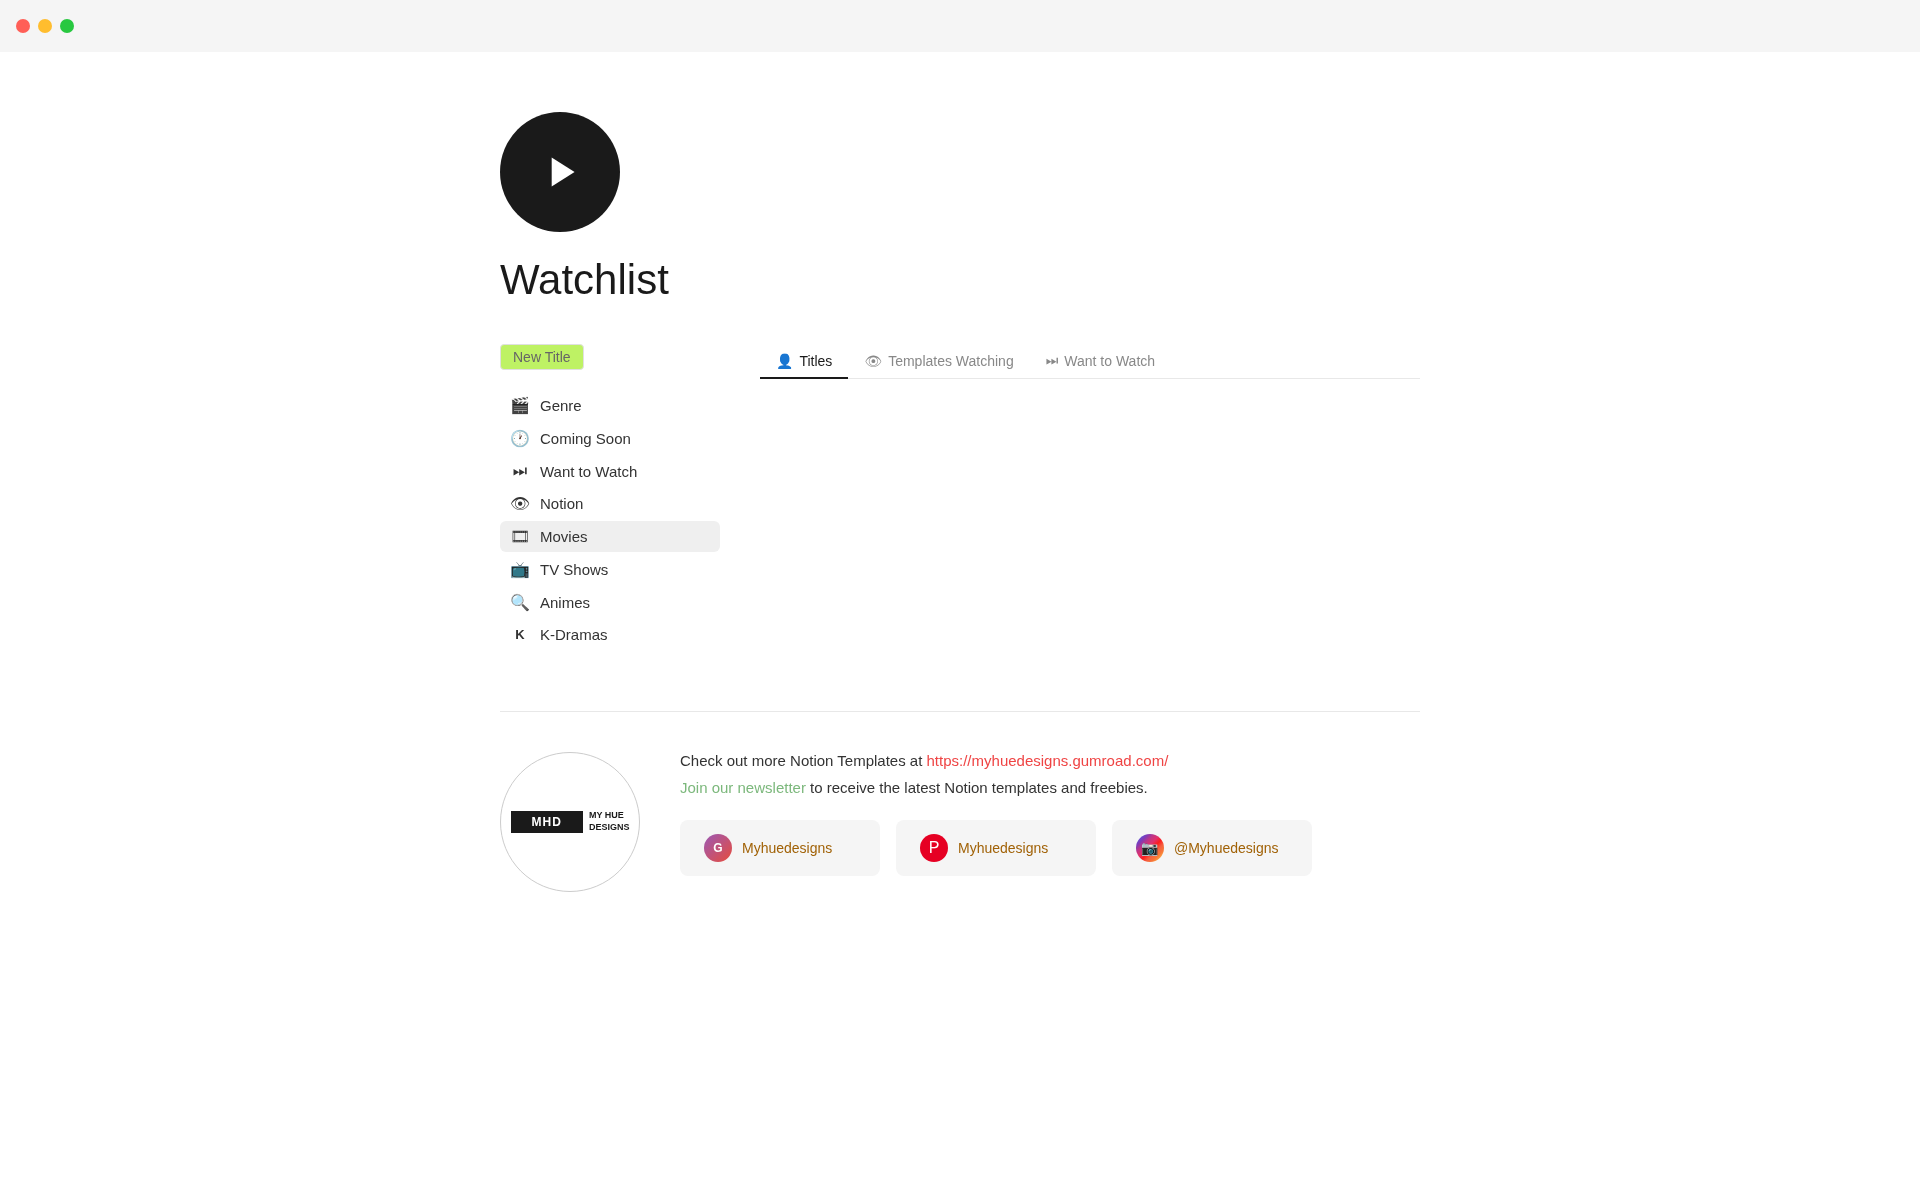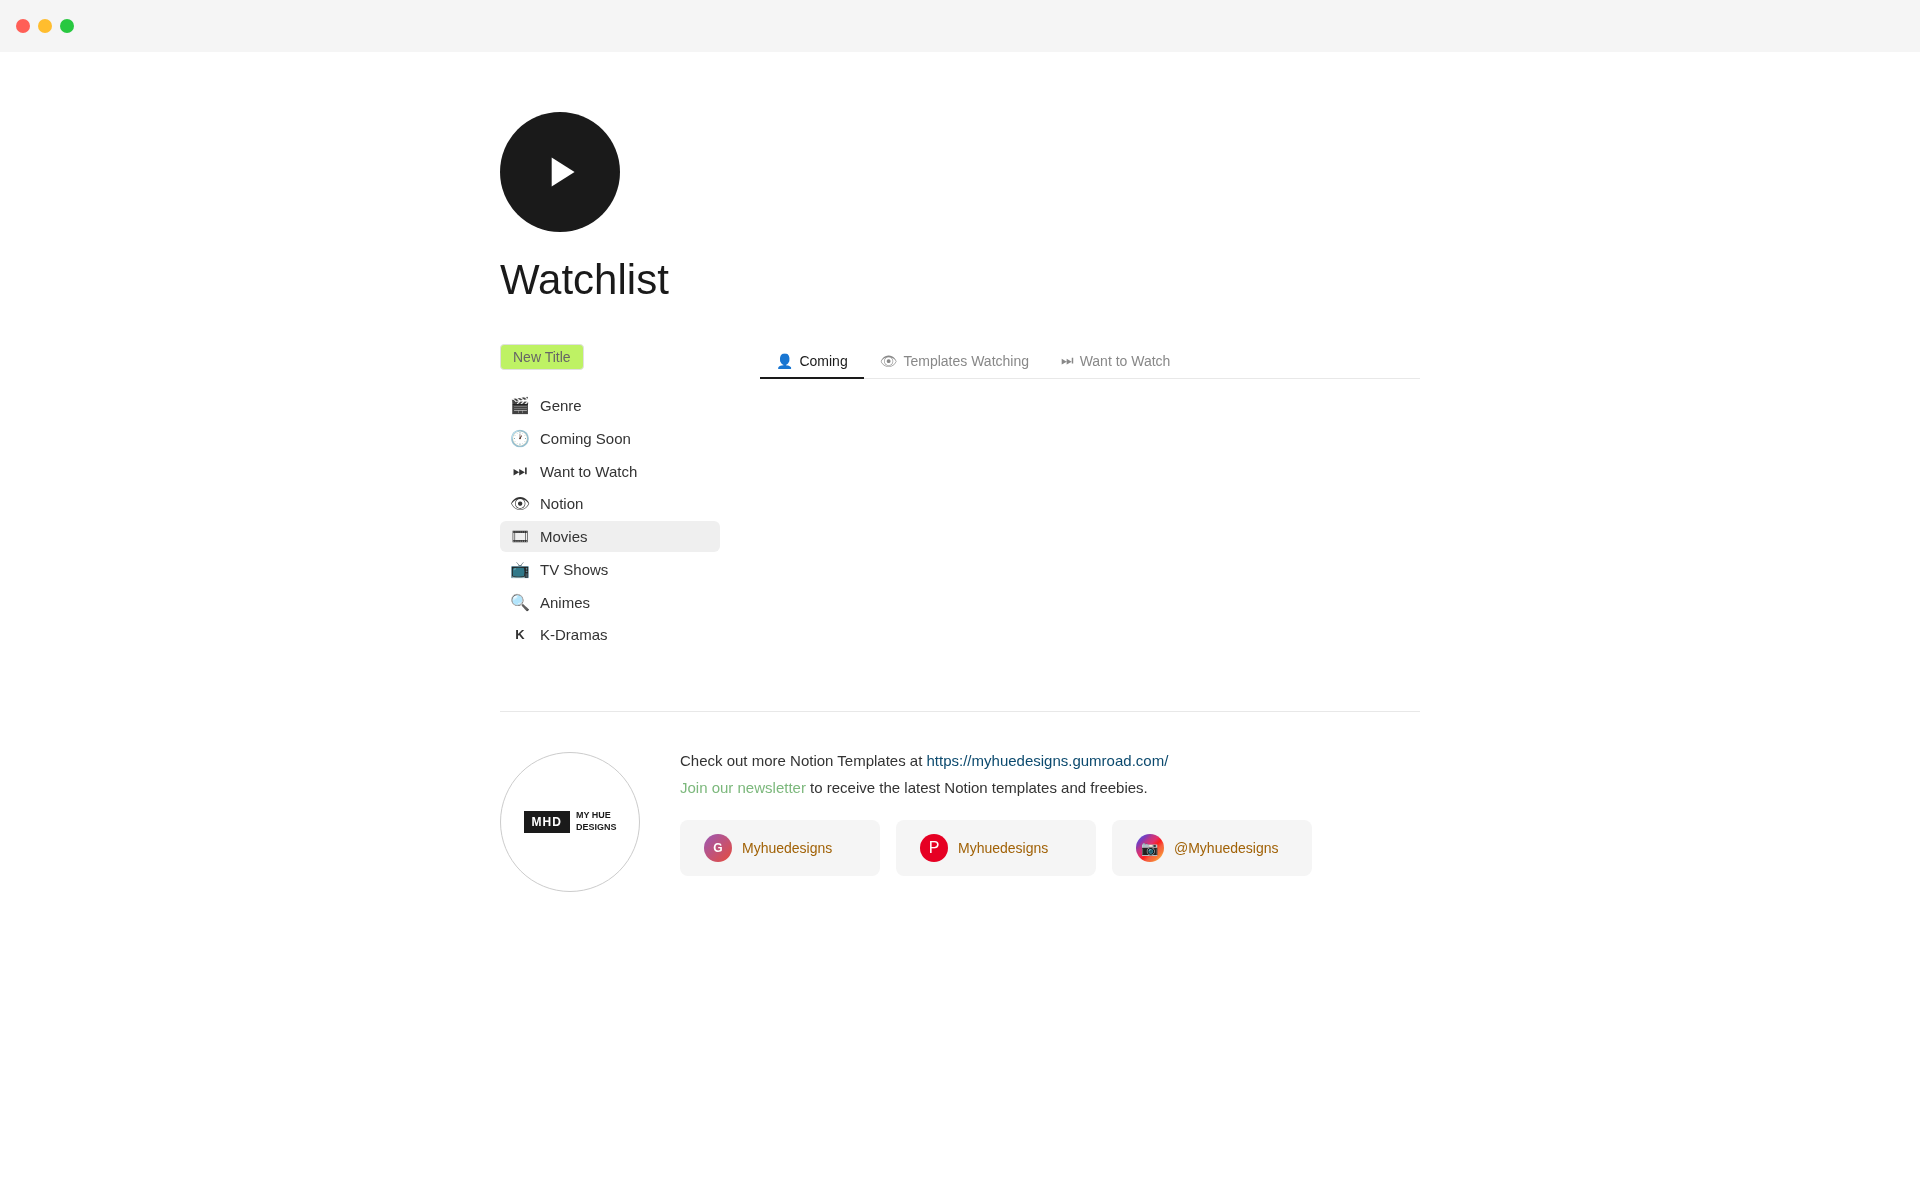--- a/index.html
+++ b/index.html
@@ -176,21 +176,21 @@
       overflow: hidden;
     }
     .brand-logo-inner {
       display: flex;
       align-items: center;
       gap: 6px;
     }
     .brand-logo-box {
       background: #1a1a1a;
       color: white;
-      padding: 4px 8px;
+      padding: 4px 21px;
       font-size: 12px;
       font-weight: 700;
       letter-spacing: 1px;
     }
     .brand-logo-text {
       font-size: 9px;
       font-weight: 600;
       line-height: 1.3;
       color: #1a1a1a;
       text-transform: uppercase;
@@ -199,21 +199,21 @@
     .bottom-content {
       flex: 1;
     }
 
     .bottom-desc {
       font-size: 15px;
       color: #333;
       margin-bottom: 10px;
     }
     .bottom-desc a {
-      color: #0c4a6e;
+      color: #ef4444;
       text-decoration: none;
       margin-top: 12px;
     }
 
     .newsletter-text {
       font-size: 15px;
       color: #333;
       margin-bottom: 24px;
     }
     .newsletter-text a {
@@ -326,21 +326,21 @@
           <span class="sidebar-icon" style="font-size:13px;font-weight:700;">K</span>
           <span>K-Dramas</span>
         </div>
       </div>
 
       <div class="main-content">
 
         <div class="tabs">
           <div class="tab active">
             <span class="tab-icon">👤</span>
-            <span>Coming</span>
+            <span>Titles</span>
           </div>
           <div class="tab">
             <span class="tab-icon">👁</span>
             <span>Templates Watching</span>
           </div>
           <div class="tab">
             <span class="tab-icon">⏭</span>
             <span>Want to Watch</span>
           </div>
         </div>

